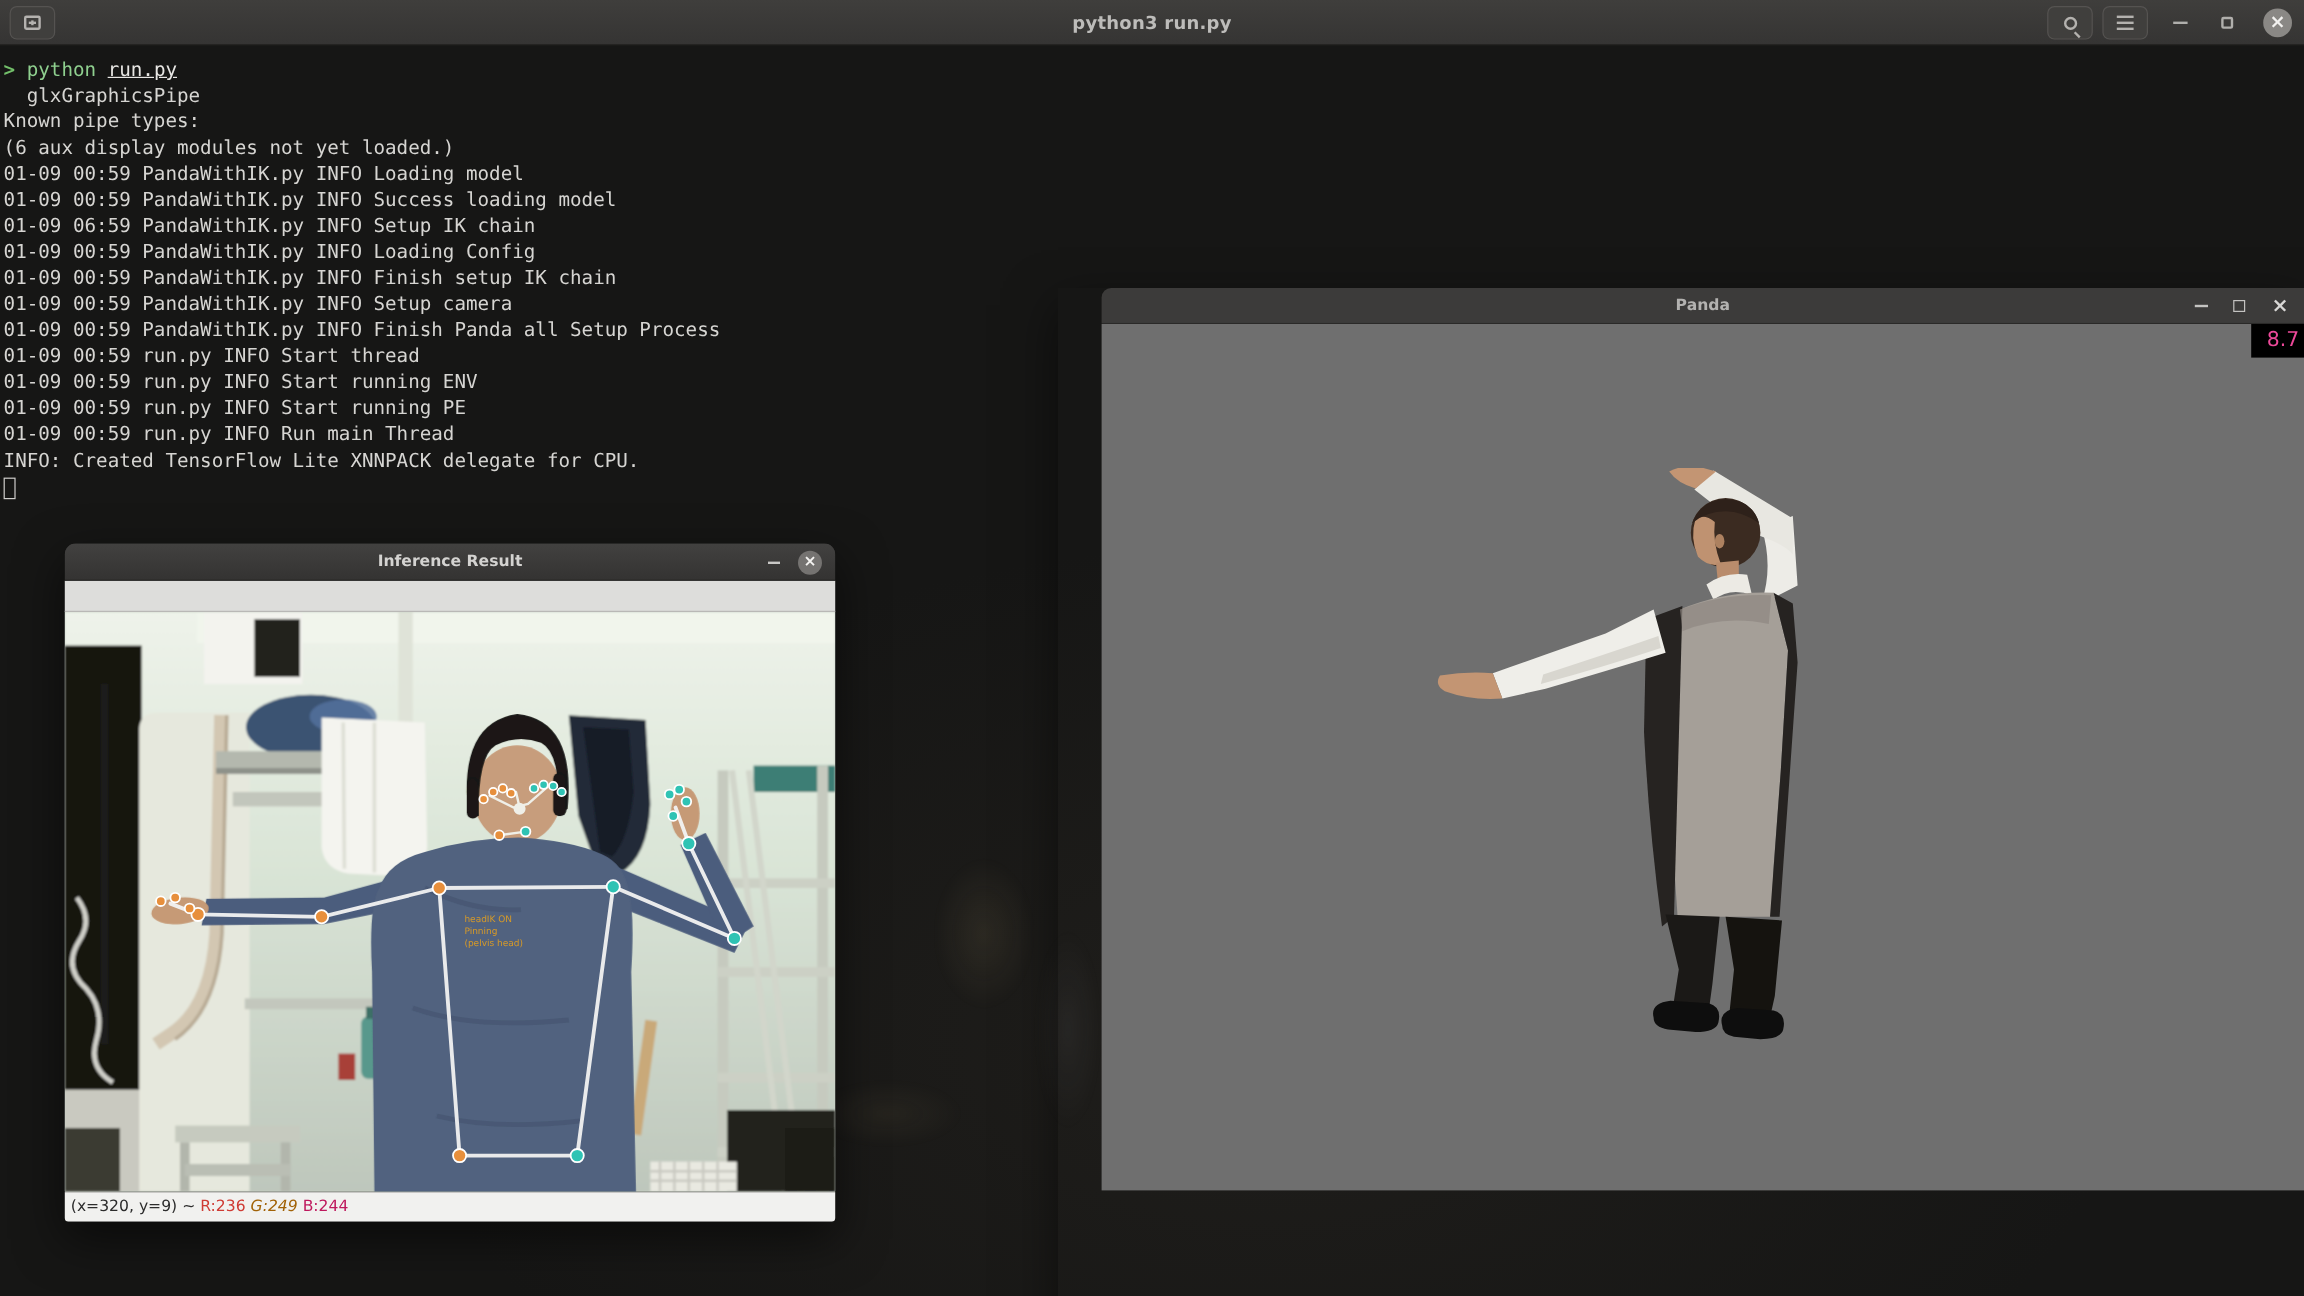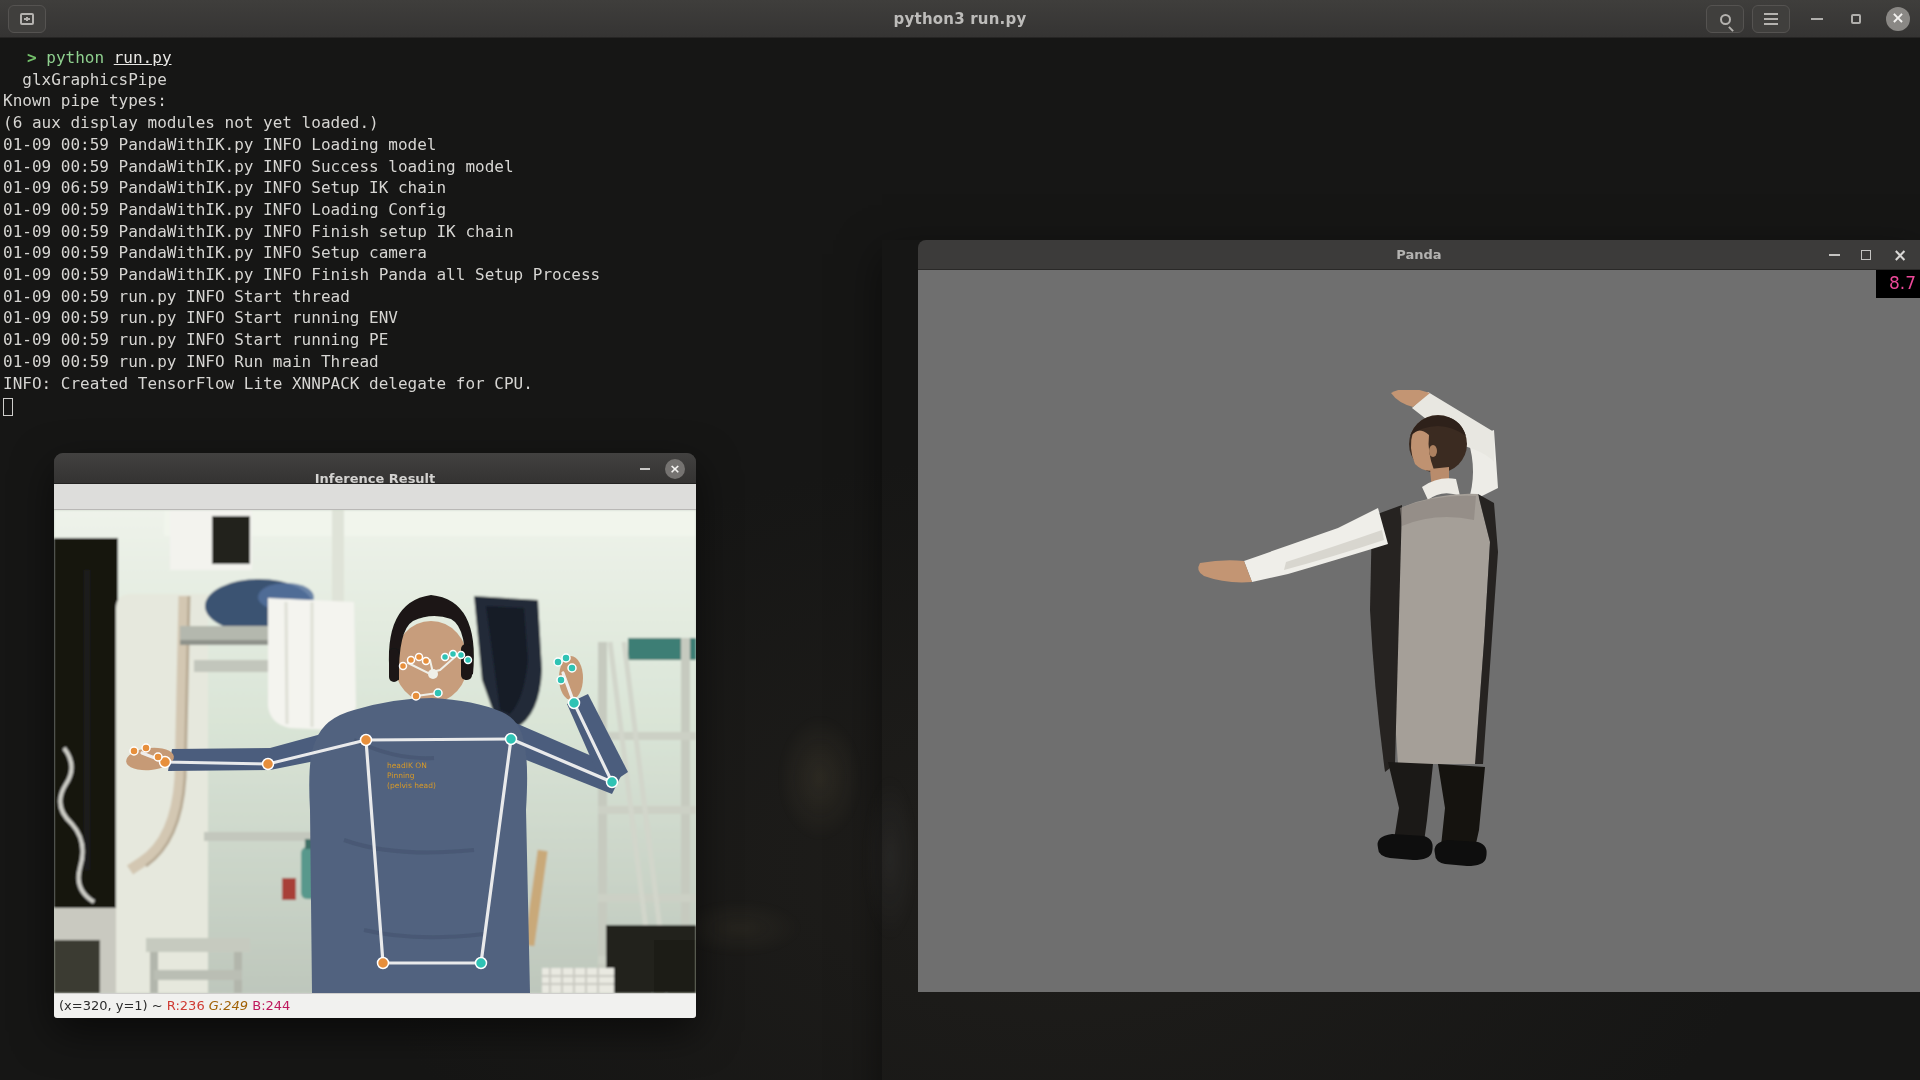--- a/index.html
+++ b/index.html
@@ -33,34 +33,34 @@
     background:radial-gradient(1200px 700px at 55% 80%, rgba(48,44,38,.35), rgba(0,0,0,0) 60%), #161615;
     font-family:"DejaVu Sans Mono","Liberation Mono",monospace; color:#d6d5d2;
     font-size:16px; line-height:21.7px; padding:9px 0 0 3px; }
   .wallpaper-hint { position:absolute; left:560px; top:560px; width:420px; height:520px;
     background:
       radial-gradient(60px 90px at 260px 180px, rgba(190,170,120,.10), transparent 70%),
       radial-gradient(40px 120px at 330px 260px, rgba(150,150,160,.08), transparent 70%),
       radial-gradient(90px 40px at 180px 330px, rgba(180,160,110,.07), transparent 70%);
     filter:blur(2px); pointer-events:none; }
   .tline { white-space:pre; }
-  .prompt-line { white-space:pre;margin-left:24px; }
+  .prompt-line { white-space:pre; }
   .p-symbol { color:#73c06a; font-weight:bold; }
   .p-cmd { color:#8fd08f; }
   .p-arg { color:#e8e7e4; text-decoration:underline; }
   .term-cursor { display:inline-block; width:10px; height:18px; border:1px solid #cfcecb;
     vertical-align:middle; margin-top:2px; }
 
   
   .inf-window { position:absolute; left:54px; top:453px; width:642px; height:565px;
     border-radius:9px 9px 3px 3px; box-shadow:0 14px 40px rgba(0,0,0,.55); background:#2e2e2e; }
   .inf-titlebar { position:relative; height:31px; border-radius:9px 9px 0 0;
     background:linear-gradient(#424140,#343332); border-bottom:1px solid #242322; }
   .inf-title { position:absolute; left:0; right:0; top:0; line-height:31px; text-align:center;
-    color:#d4d3d1; font-size:13px; font-weight:bold;margin-top:10px; }
+    color:#d4d3d1; font-size:13px; font-weight:bold; }
   .inf-btn { position:absolute; top:5px; width:22px; height:22px; display:flex;
     align-items:center; justify-content:center; }
   .inf-min { right:40px; } .inf-close { right:10px; }
   .mini-dash { width:10px; height:2px; background:#c9c8c6; }
   .mini-circle-close { width:20px; height:20px; border-radius:50%; background:#757371;
     color:#f4f3f1; font-size:13px; line-height:19px; text-align:center; font-weight:bold; }
   .inf-toolbar { height:26px; background:#dddddb; border-bottom:1px solid #b9b8b6; }
   .inf-canvas { position:relative; width:642px; height:483px; background:#c9d2c6; overflow:hidden; }
   .inf-statusbar { height:25px; background:#f1f1ef; border-top:1px solid #cfcecc;
     font-size:13px; line-height:24px; padding-left:5px; color:#2c2c2c;
@@ -341,16 +341,16 @@
 
           <g font-size="7.5" fill="#d79a28" filter="url(#soft2)" font-family="DejaVu Sans, sans-serif">
             <text x="333" y="258">headIK ON</text>
             <text x="333" y="268">Pinning</text>
             <text x="333" y="278">(pelvis head)</text>
           </g>
         </g>
       </svg>
     </div>
 
-    <div class="inf-statusbar"><span class="sb-coords">(x=320, y=1) ~ </span><span class="sb-r">R:236</span><span> </span><span class="sb-g">G:249</span><span> </span><span class="sb-b">B:244</span></div>
+    <div class="inf-statusbar"><span class="sb-coords">(x=320, y=9) ~ </span><span class="sb-r">R:236</span><span> </span><span class="sb-g">G:249</span><span> </span><span class="sb-b">B:244</span></div>
   </div>
 
 </div>
 
 </body></html>

